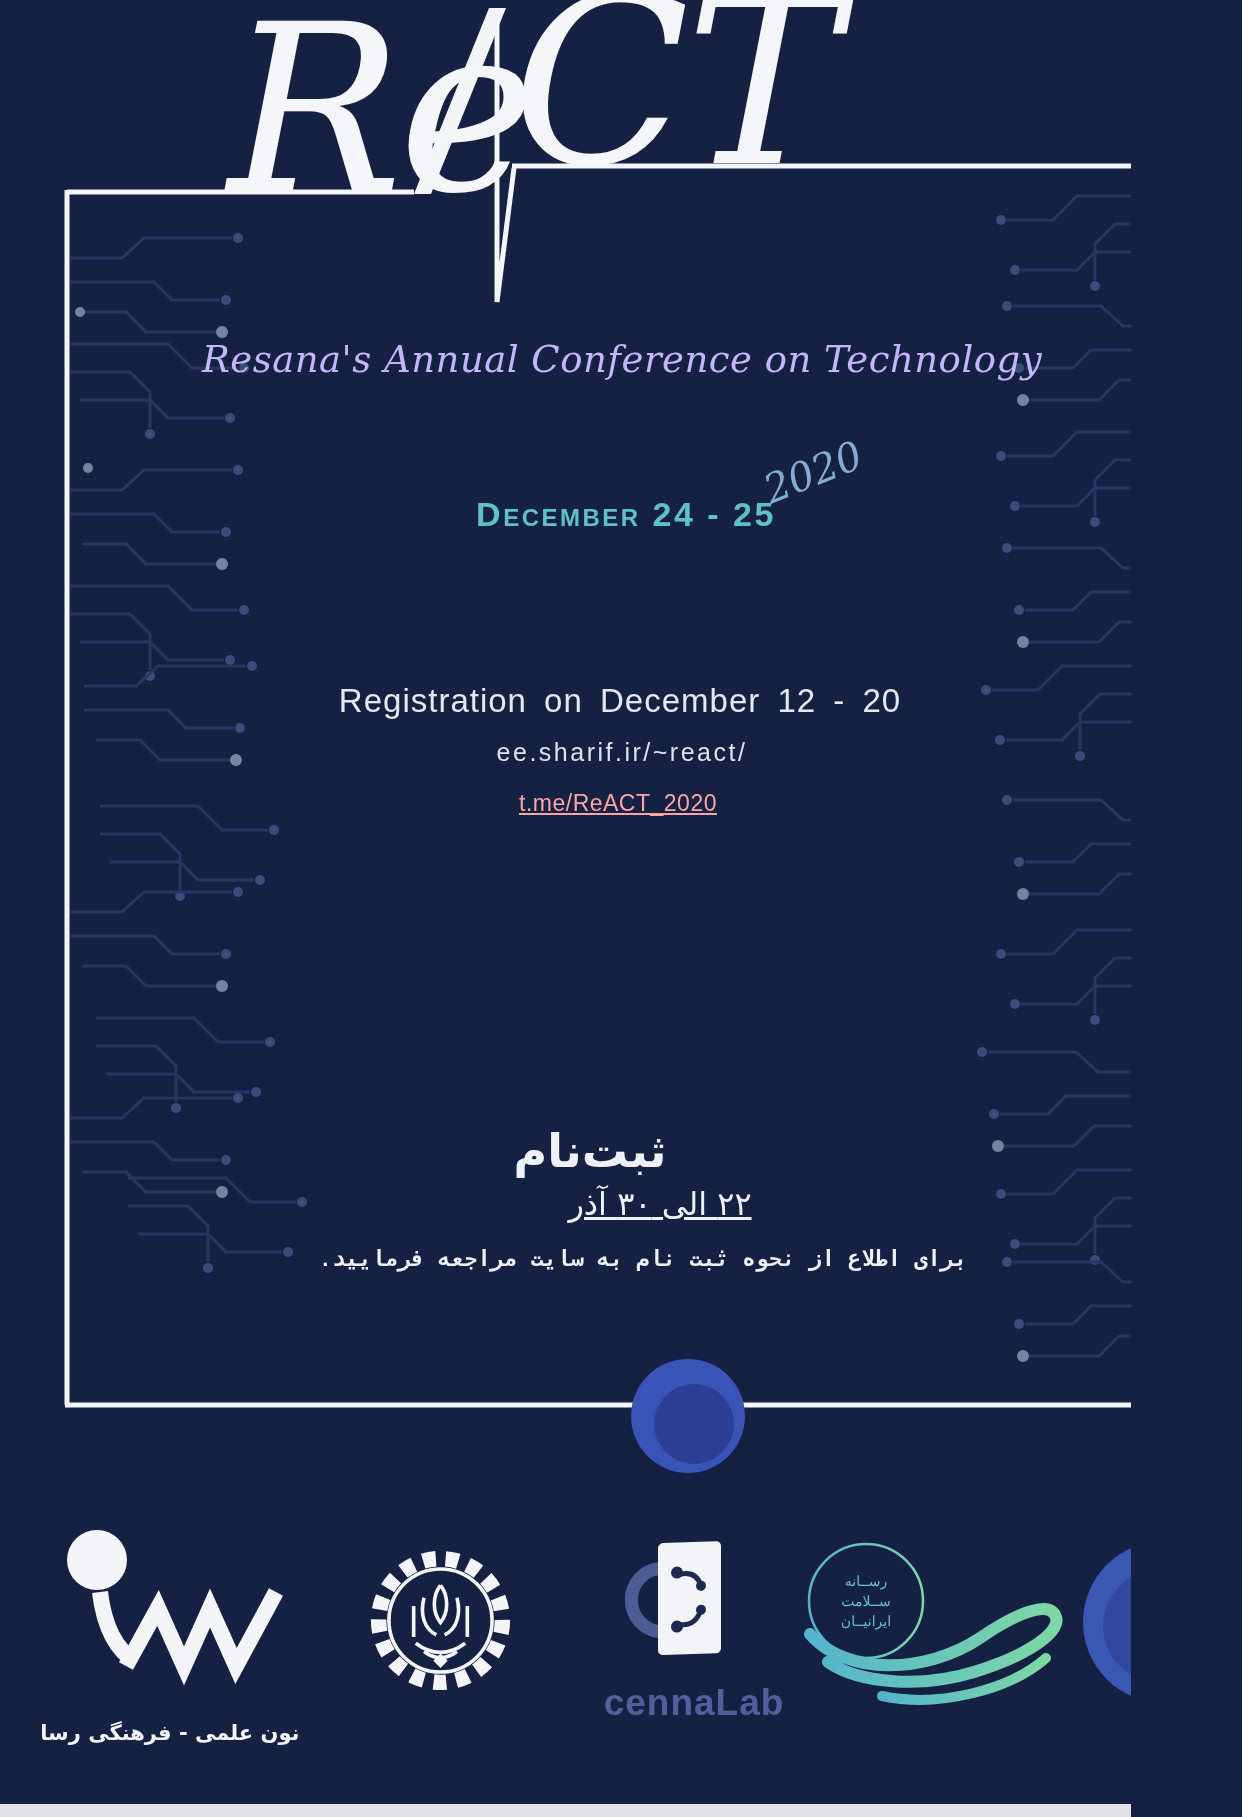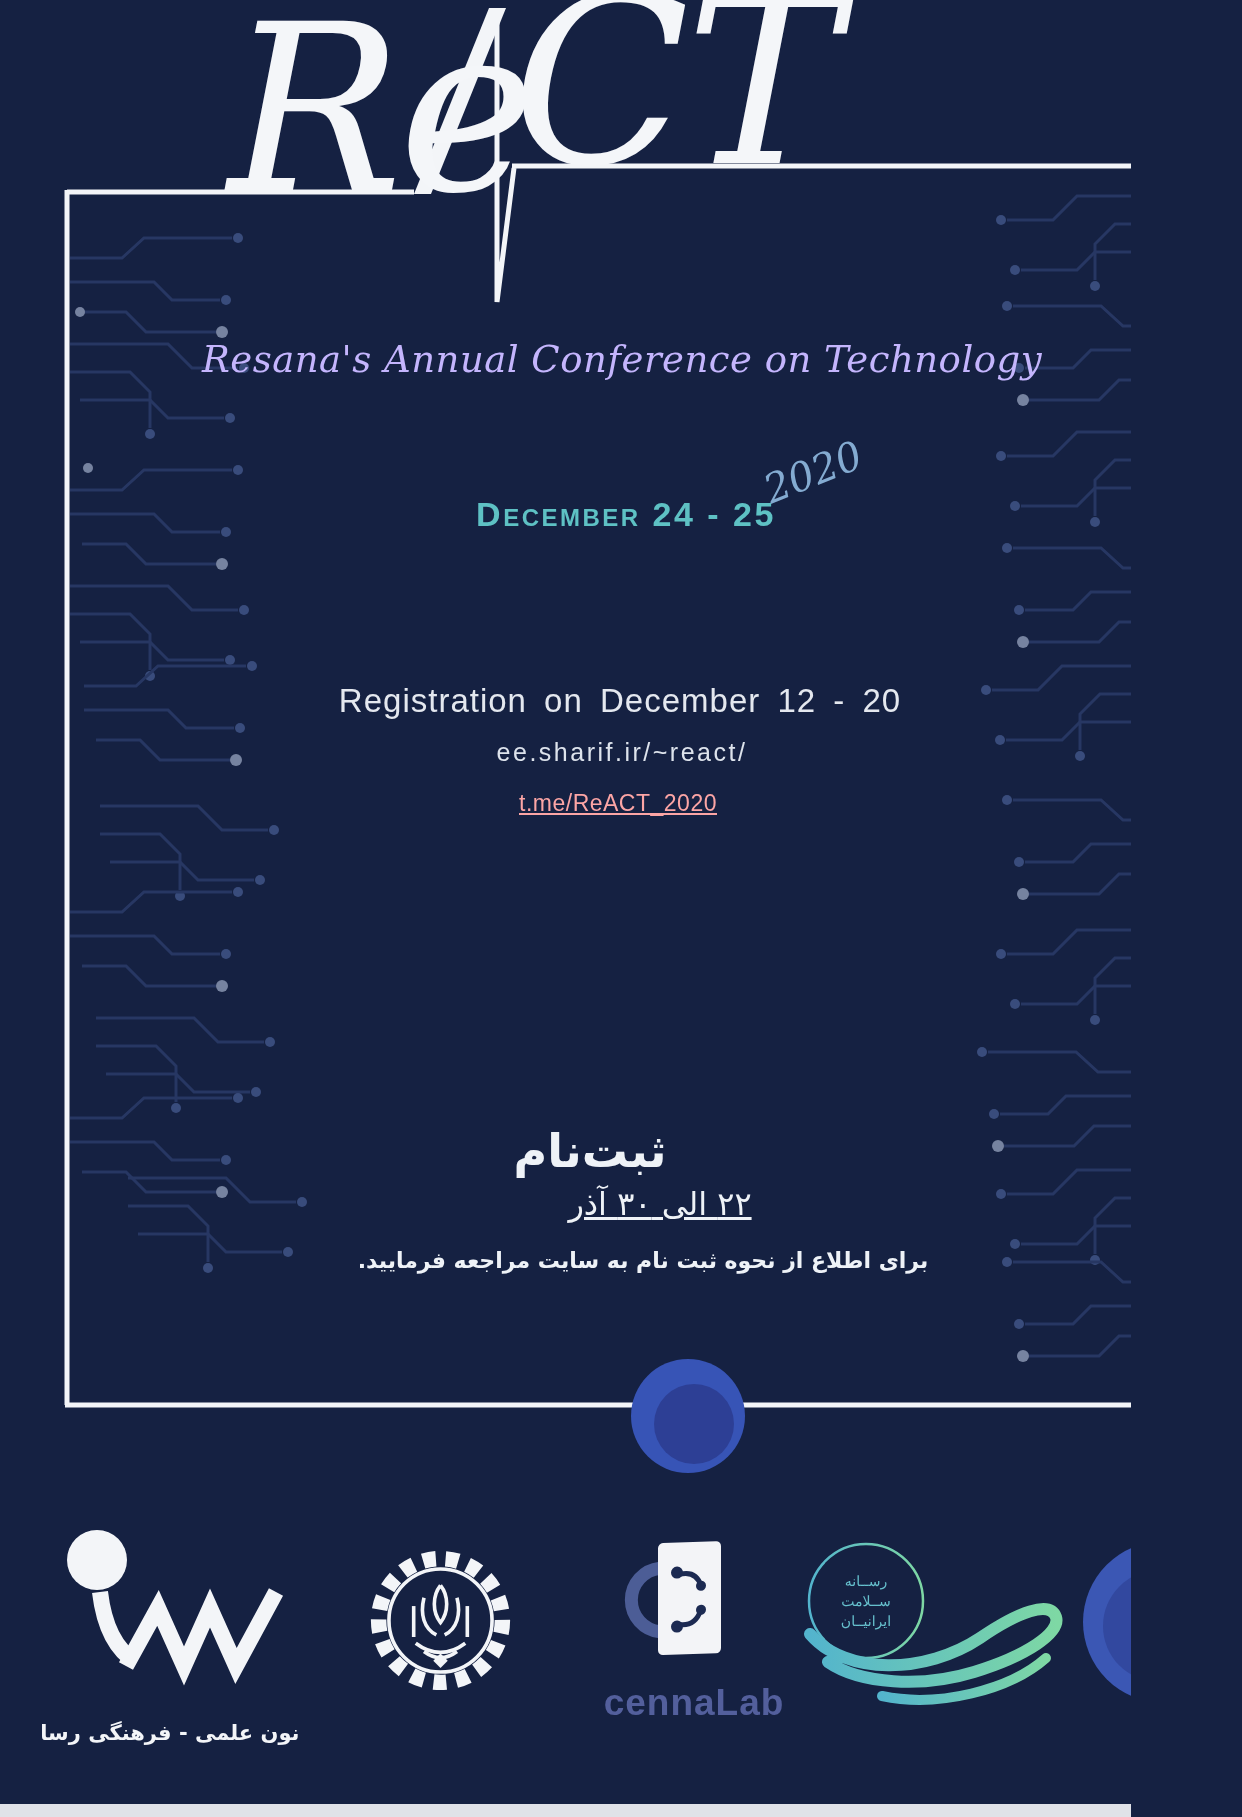--- a/index.html
+++ b/index.html
@@ -22,21 +22,21 @@
             text-transform:lowercase;color:#5ec1c4;letter-spacing:2.5px;}
   .dates-en::first-letter{text-transform:uppercase;}
 
   .reg-line{left:620px;top:684px;font:33px/1 "Liberation Sans",sans-serif;color:#e4e8ef;letter-spacing:1px;word-spacing:7px;}
   .site-line{left:622px;top:740px;font:25px/1 "Liberation Sans",sans-serif;color:#dde3ec;letter-spacing:2.5px;text-align:center;}
   .tg-line{left:618px;top:792px;font:23px/1 "Liberation Sans",sans-serif;color:#fca5a5;letter-spacing:.5px;text-decoration:underline;}
 
   .fa{direction:rtl;font-family:"DejaVu Sans",sans-serif;color:#eef2f7;}
   .fa-title{left:590px;top:1128px;font-size:46px;font-weight:bold;}
   .fa-dates{left:660px;top:1188px;font-size:32px;text-decoration:underline;}
-  .fa-note{left:643px;top:1250px;font-size:22px;font-weight:bold;}
+  .fa-note{left:643px;top:1250px;font-size:22px;font-weight:bold;font-family:Liberation Mono, monospace;}
 
   .cenna-word{left:694px;top:1676px;font:bold 37px/1 "Liberation Sans",sans-serif;color:#535f9c;letter-spacing:1px;margin-top:8px;}
 
   .bottom-bar{position:absolute;left:0;bottom:0;width:1242px;height:13px;background:#e0e2e8;z-index:4;}
 
   
   .cl{stroke:#2b3b68;stroke-width:3;fill:none;}
   .cd{fill:#3f5384;}
   .cb{fill:#8591ad;}
   svg text.fa-svg{direction:rtl;font-family:"DejaVu Sans",sans-serif;}

